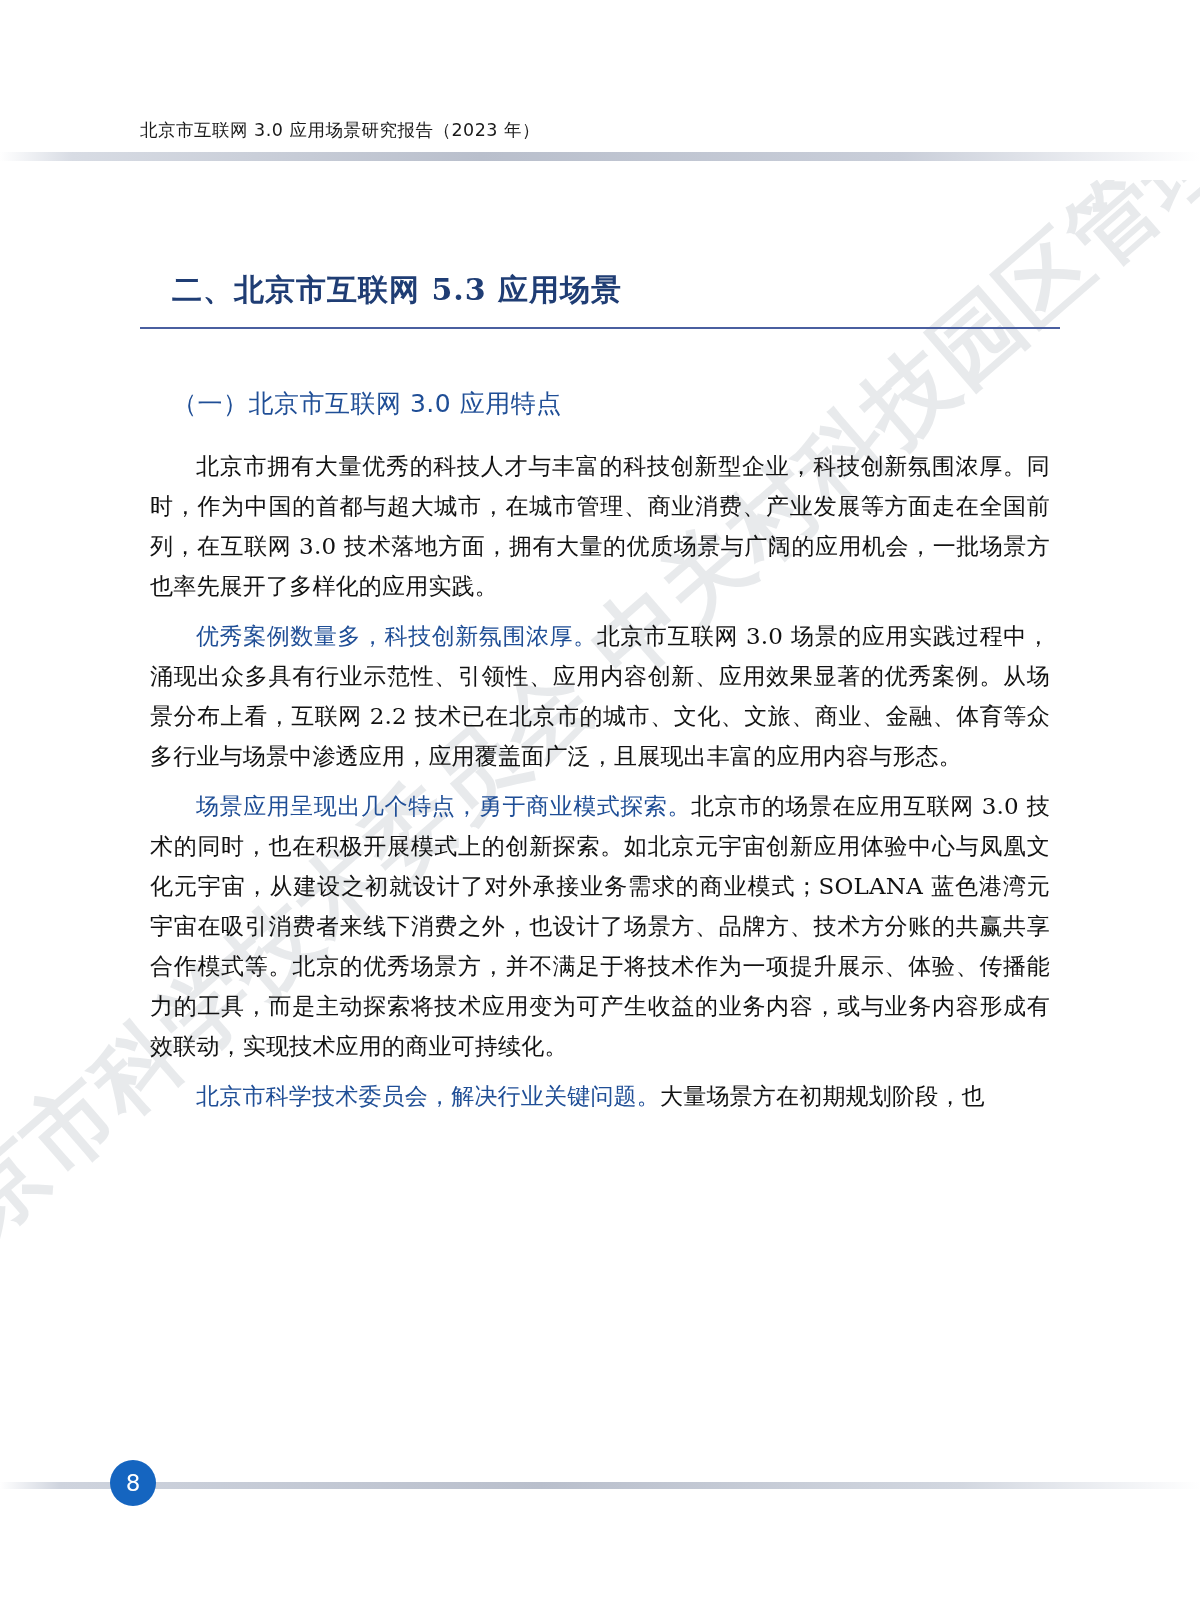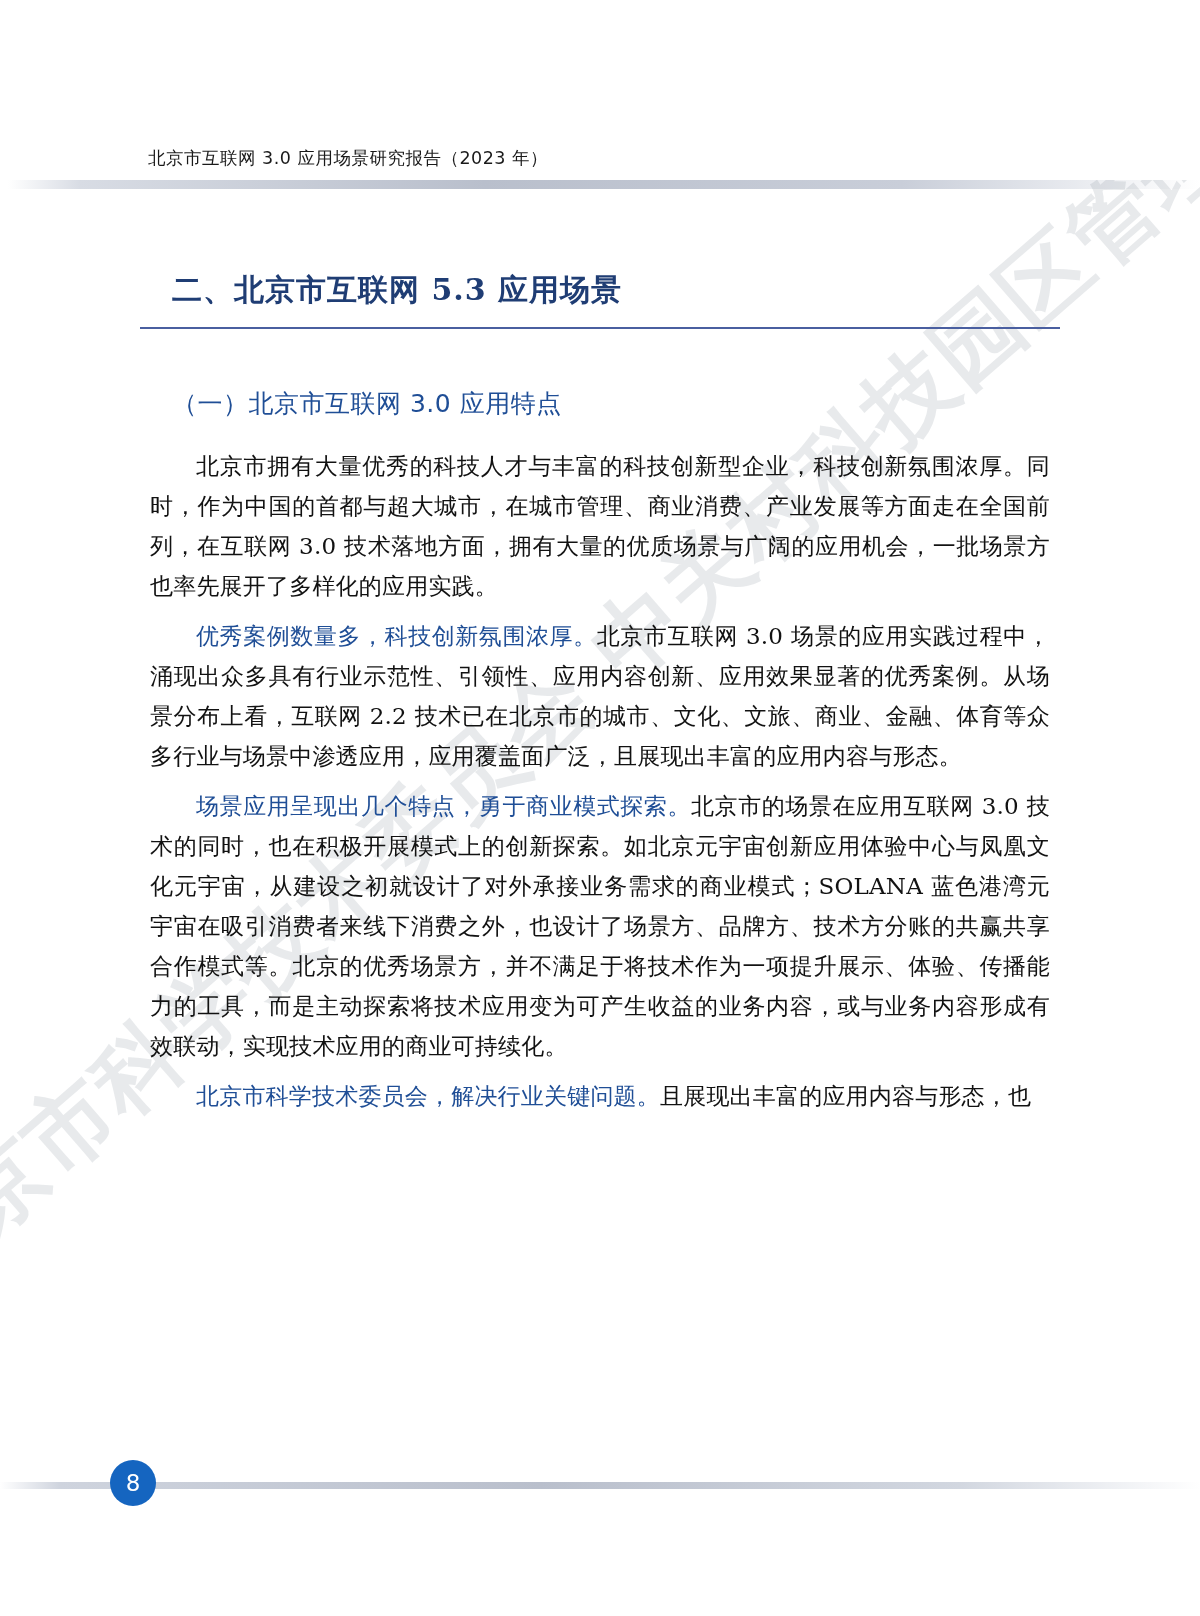--- a/index.html
+++ b/index.html
@@ -16,25 +16,24 @@
   }
 
   .page {
     position: absolute;
     inset: 0;
   }
 
   
   .header {
     position: absolute;
-    left: 8px;
+    left: 0;
     right: 0;
     top: 118px;
     height: 42px;
-    margin-top: 28px;
   }
   .header-bar {
     position: absolute;
     left: 0;
     right: 0;
     top: 34px;
     height: 9px;
     background: linear-gradient(to right, #ffffff 0%, #d8dce4 6%, #b9bfcc 40%, #c9ced9 75%, #ffffff 100%);
   }
   .header-title {
@@ -190,21 +189,21 @@
     <p class="body">
       <span class="lead">优秀案例数量多，科技创新氛围浓厚。</span><span class="body-text">北京市互联网 3.0 场景的应用实践过程中，涌现出众多具有行业示范性、引领性、应用内容创新、应用效果显著的优秀案例。从场景分布上看，互联网 2.2 技术已在北京市的城市、文化、文旅、商业、金融、体育等众多行业与场景中渗透应用，应用覆盖面广泛，且展现出丰富的应用内容与形态。</span>
     </p>
 
 
     <p class="body">
       <span class="lead">场景应用呈现出几个特点，勇于商业模式探索。</span><span class="body-text">北京市的场景在应用互联网 3.0 技术的同时，也在积极开展模式上的创新探索。如北京元宇宙创新应用体验中心与凤凰文化元宇宙，从建设之初就设计了对外承接业务需求的商业模式；SOLANA 蓝色港湾元宇宙在吸引消费者来线下消费之外，也设计了场景方、品牌方、技术方分账的共赢共享合作模式等。北京的优秀场景方，并不满足于将技术作为一项提升展示、体验、传播能力的工具，而是主动探索将技术应用变为可产生收益的业务内容，或与业务内容形成有效联动，实现技术应用的商业可持续化。</span>
     </p>
 
     <p class="body">
-      <span class="lead">北京市科学技术委员会，解决行业关键问题。</span><span class="body-text">且展现出丰富的应用内容与形态，也</span>
+      <span class="lead">北京市科学技术委员会，解决行业关键问题。</span><span class="body-text">大量场景方在初期规划阶段，也</span>
     </p>
 
   </div>
 
   <div class="footer">
     <div class="footer-bar"></div>
     <div class="page-badge">8</div>
   </div>
 
 </div>

